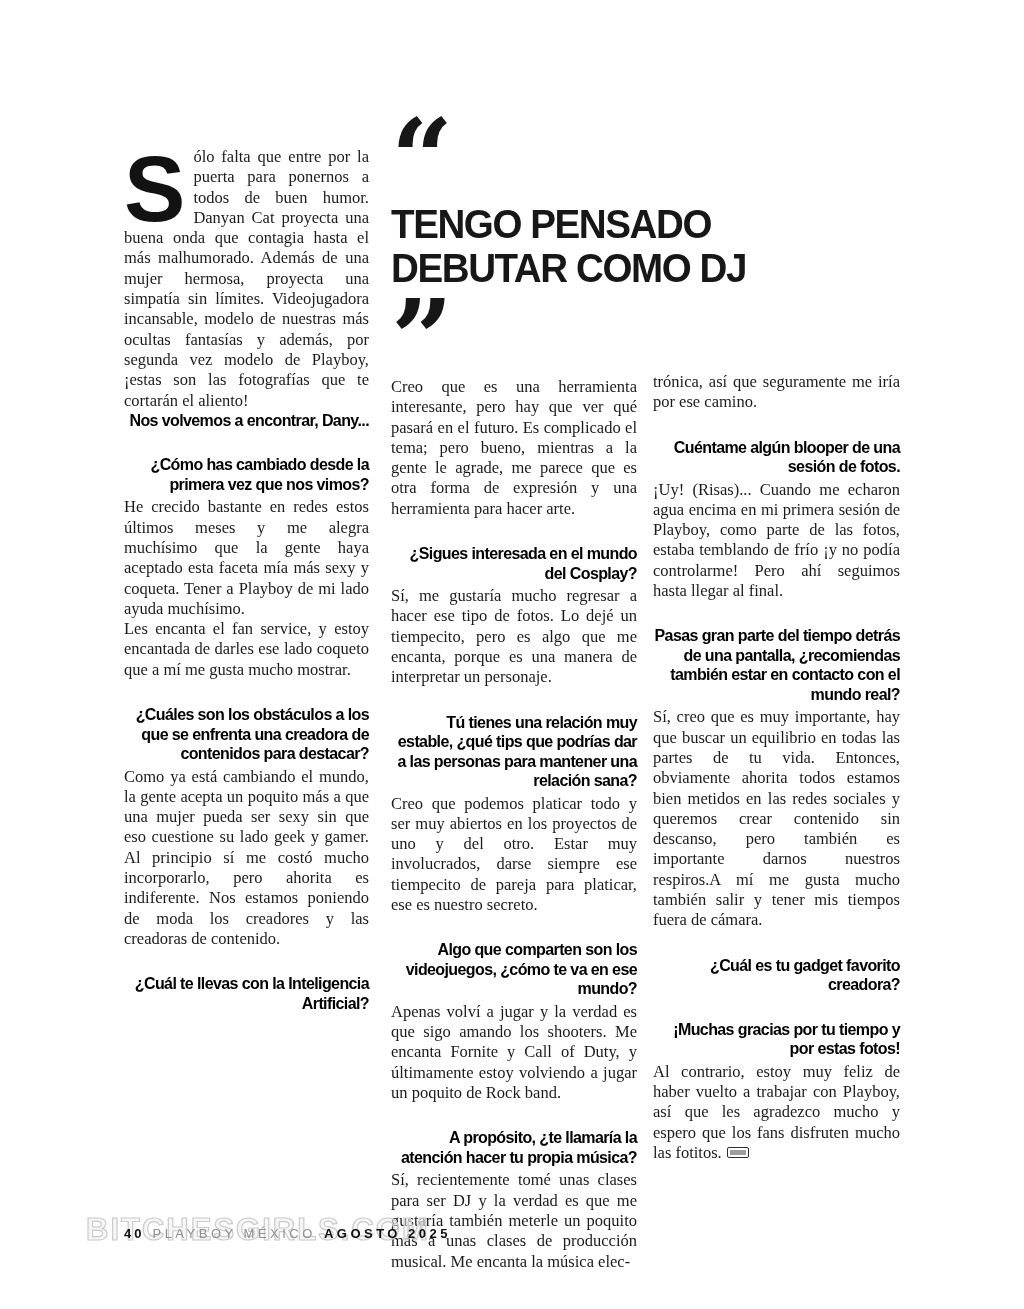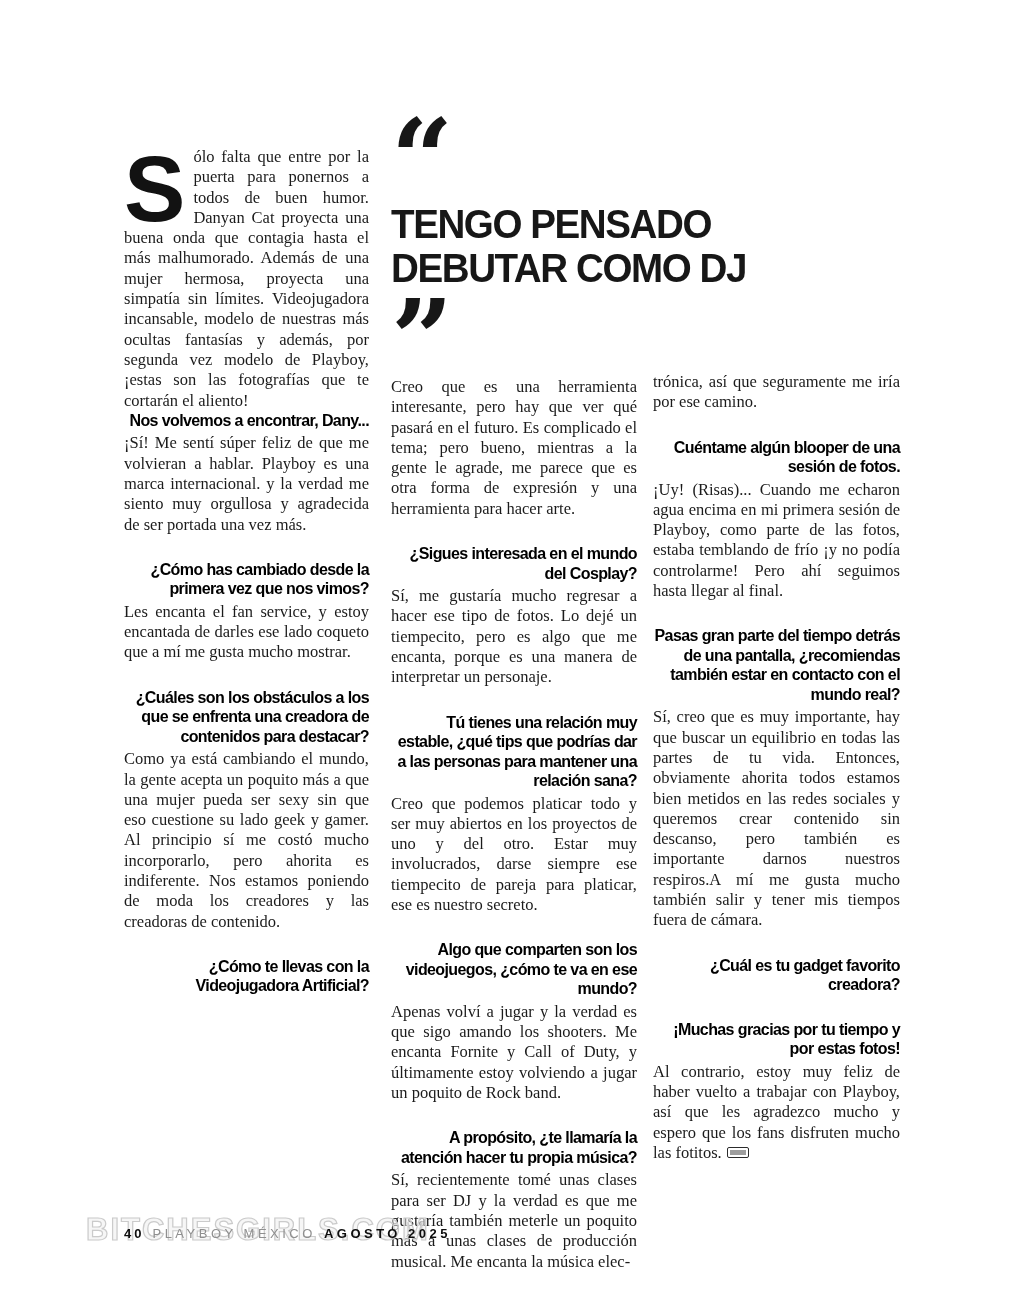--- a/index.html
+++ b/index.html
@@ -106,26 +106,26 @@
       <div class="pq-line">TENGO PENSADO</div>
       <div class="pq-line">DEBUTAR COMO DJ</div>
     </div>
     <span class="pq-mark pq-close">”</span>
   </div>
 
   <div class="col col-left">
     <p class="intro"><span class="dropcap">S</span><span>ólo falta que entre por la puerta para ponernos a todos de buen humor. Danyan Cat proyecta una buena onda que contagia hasta el más malhumorado. Además de una mujer hermosa, proyecta una simpatía sin límites. Videojugadora incansable, modelo de nuestras más ocultas fantasías y además, por segunda vez modelo de Playboy, ¡estas son las fotografías que te cortarán el aliento!</span></p>
     <div>
         <div class="block q">Nos volvemos a encontrar, Dany...</div>
-        <div class="block a">¡Sí! Me sentí súper feliz de que me volvieran a hablar. Playboy es una marca internacional. y la verdad me siento muy orgullosa y agradecida de ser portada una vez más.</div>
         <div class="block q">¿Cómo has cambiado desde la primera vez que nos vimos?</div>
+        <div class="block a">He crecido bastante en redes estos últimos meses y me alegra muchísimo que la gente haya aceptado esta faceta mía más sexy y coqueta. Tener a Playboy de mi lado ayuda muchísimo.</div>
         <div class="block a">Les encanta el fan service, y estoy encantada de darles ese lado coqueto que a mí me gusta mucho mostrar.</div>
         <div class="block q">¿Cuáles son los obstáculos a los que se enfrenta una creadora de contenidos para destacar?</div>
         <div class="block a">Como ya está cambiando el mundo, la gente acepta un poquito más a que una mujer pueda ser sexy sin que eso cuestione su lado geek y gamer. Al principio sí me costó mucho incorporarlo, pero ahorita es indiferente. Nos estamos poniendo de moda los creadores y las creadoras de contenido.</div>
-        <div class="block q">¿Cómo te llevas con la Videojugadora Artificial?</div>
+        <div class="block q">¿Cuál te llevas con la Inteligencia Artificial?</div>
       </div>
   </div>
 
   <div class="col col-mid">
       <div class="block a">Creo que es una herramienta interesante, pero hay que ver qué pasará en el futuro. Es complicado el tema; pero bueno, mientras a la gente le agrade, me parece que es otra forma de expresión y una herramienta para hacer arte.</div>
       <div class="block q">¿Sigues interesada en el mundo del Cosplay?</div>
       <div class="block a">Sí, me gustaría mucho regresar a hacer ese tipo de fotos. Lo dejé un tiempecito, pero es algo que me encanta, porque es una manera de interpretar un personaje.</div>
       <div class="block q">Tú tienes una relación muy estable, ¿qué tips que podrías dar a las personas para mantener una relación sana?</div>
       <div class="block a">Creo que podemos platicar todo y ser muy abiertos en los proyectos de uno y del otro. Estar muy involucrados, darse siempre ese tiempecito de pareja para platicar, ese es nuestro secreto.</div>
       <div class="block q">Algo que comparten son los videojuegos, ¿cómo te va en ese mundo?</div>

